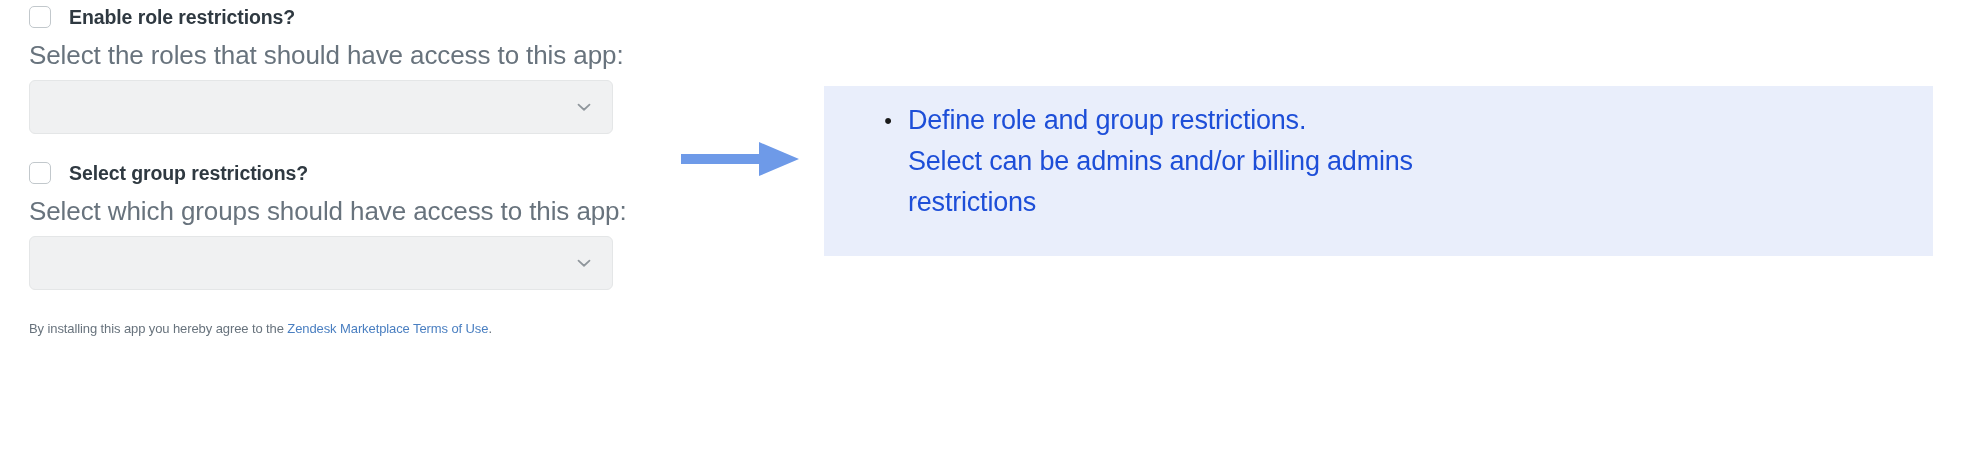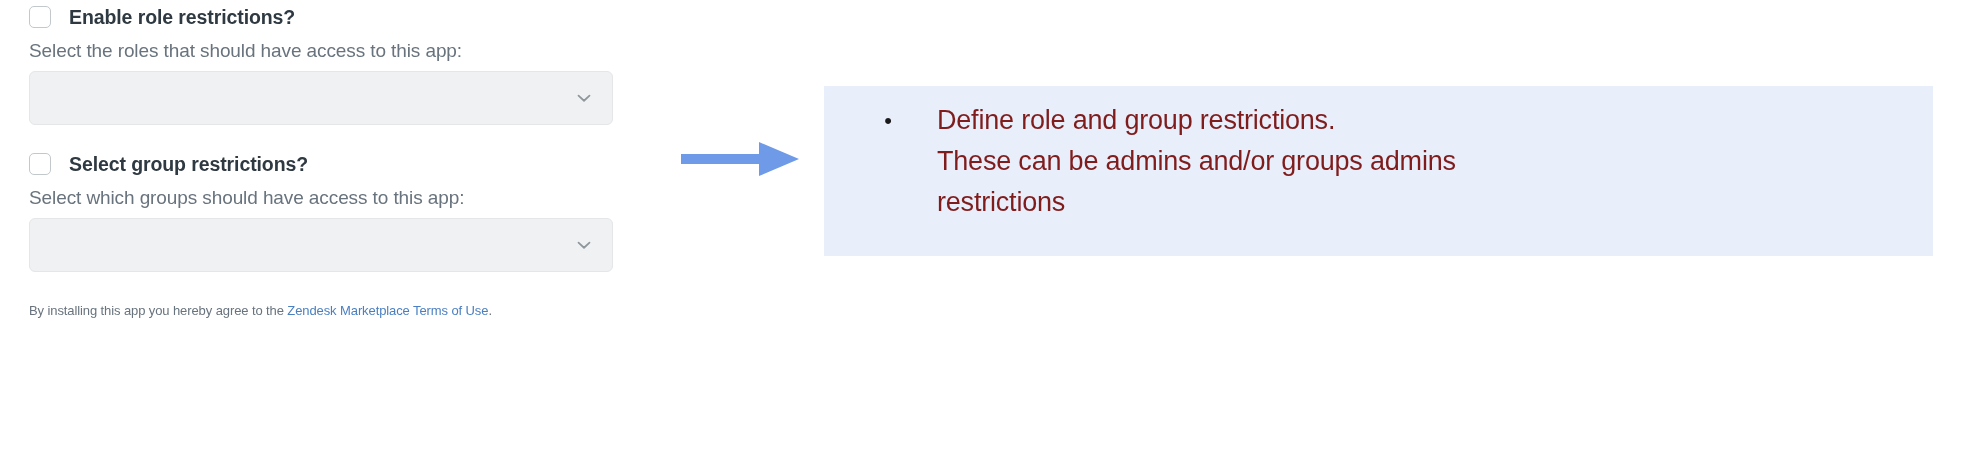--- a/index.html
+++ b/index.html
@@ -42,21 +42,21 @@
   }
   .checkbox-label {
     font-size: 19.5px;
     font-weight: bold;
     color: #2f3941;
     letter-spacing: -0.1px;
     white-space: nowrap;
   }
 
   .helper-text {
-    font-size: 19px;
+    font-size: 26px;
     color: #68737d;
     letter-spacing: -0.1px;
     margin-top: 6px;
     white-space: nowrap;
   }
 
   .select-control {
     position: relative;
     margin-top: 9px;
     width: 584px;
@@ -117,24 +117,24 @@
   }
   .callout-bullet {
     width: 68px;
     flex: 0 0 auto;
     text-align: right;
     font-size: 22px;
     line-height: 41px;
     color: #1a1a1a;
   }
   .callout-body {
-    margin-left: 45px;
+    margin-left: 16px;
     font-size: 27px;
     line-height: 41px;
-    color: #7f1d1d;
+    color: #1d4ed8;
     letter-spacing: -0.2px;
   }
   .callout-body div { white-space: nowrap; }
 </style>
 </head>
 <body>
 
 <div class="form-column">
 
   <div class="field-group">
@@ -175,17 +175,17 @@
 
 <svg class="arrow" viewBox="0 0 120 38">
   <path d="M0 14 L78 14 L78 2 L118 19 L78 36 L78 24 L0 24 Z" fill="#6e9ae8"></path>
 </svg>
 
 <div class="callout">
   <div class="callout-inner">
     <div class="callout-bullet">•</div>
     <div class="callout-body">
       <div>Define role and group restrictions.</div>
-      <div>These can be admins and/or groups admins</div>
+      <div>Select can be admins and/or billing admins</div>
       <div>restrictions</div>
     </div>
   </div>
 </div>
 
 </body></html>

